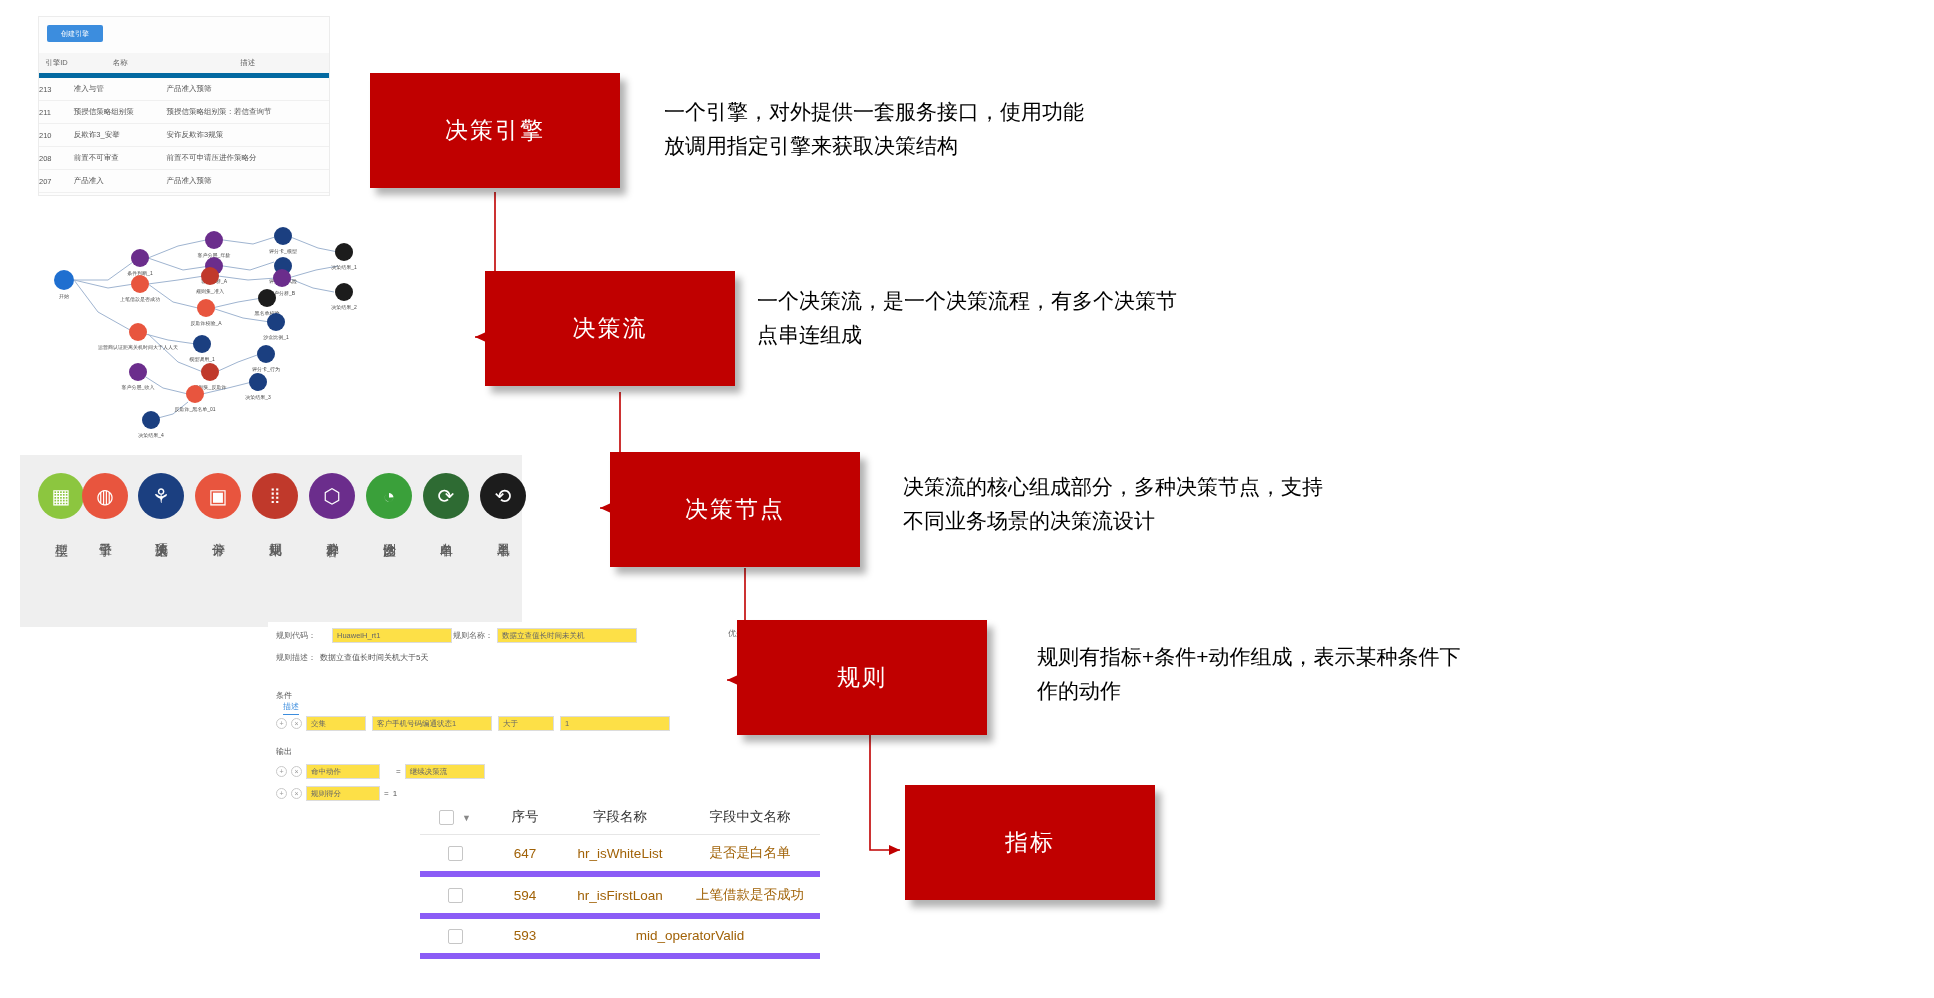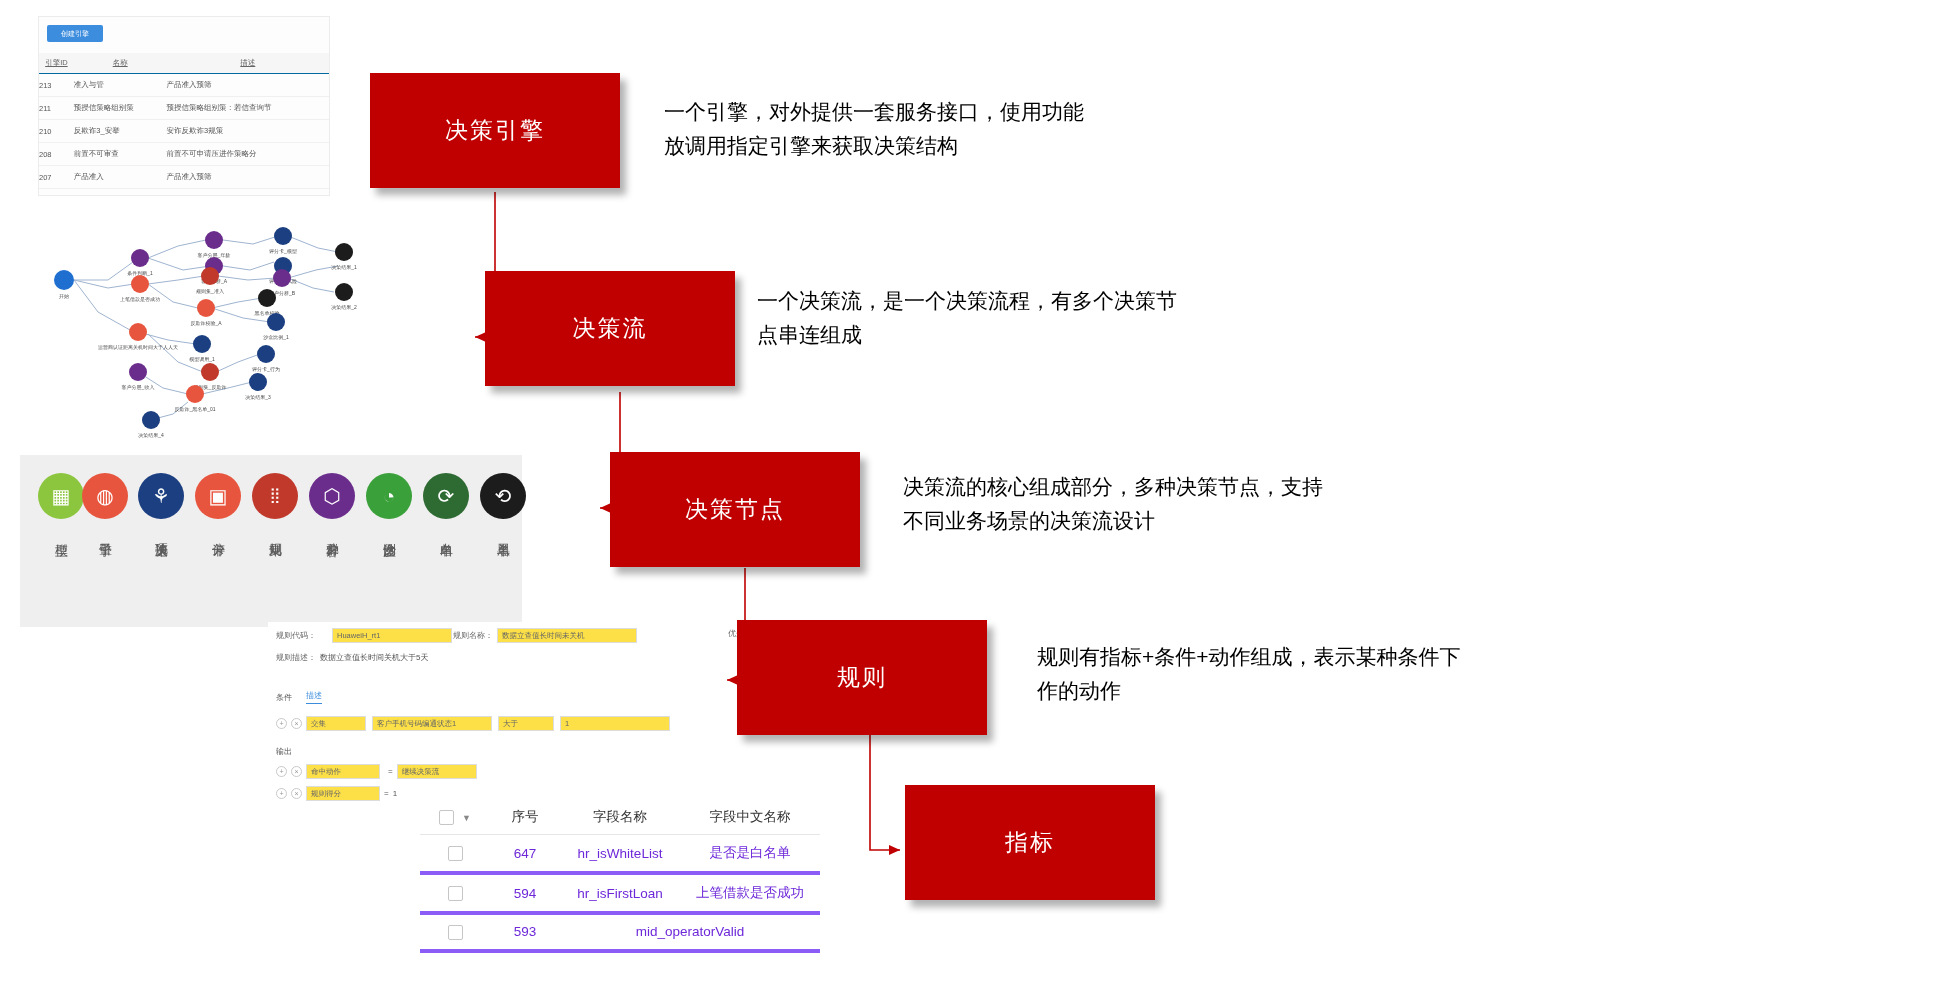--- a/index.html
+++ b/index.html
@@ -80,23 +80,22 @@
     width: 290px;
     border-collapse: collapse;
     font-size: 7.5px;
     color: #555;
   }
   .shot-engine th {
     font-weight: normal;
     color: #666;
     background: #f6f6f6;
     padding: 5px 0;
-    border-bottom: 1px solid #0369a1;
+    border-bottom: 5px solid #0369a1;
     text-align: center;
-    text-decoration: underline;
   }
   .shot-engine td {
     padding: 6px 0;
     border-bottom: 1px solid #f0f0f0;
     color: #555;
   }
 
   
   .shot-flow {
     position: absolute;
@@ -185,23 +184,23 @@
   }
   .shot-index th {
     font-weight: normal;
     padding: 8px 0;
     border-bottom: 1px solid #e6e6e6;
     text-align: center;
     color: #333;
   }
   .shot-index td {
     padding: 9px 0;
-    border-bottom: 4px solid #8b5cf6;
+    border-bottom: 6px solid #8b5cf6;
     text-align: center;
-    color: #6d28d9;
+    color: #a16207;
   }
   .chk {
     display:inline-block;
     width:13px;height:13px;
     border:1px solid #c6c6c6;
     border-radius:2px;
     background:#fff;
     vertical-align: middle;
   }
 </style>
@@ -363,39 +362,39 @@
       <span class="inp" style="width:130px;">数据立查值长时间未关机</span>
     </div>
     <div class="row" style="left:460px; top:6px;">
       <span class="lbl">优先级：</span>
       <span>0</span>
     </div>
     <div class="row" style="left:8px; top:30px;">
       <span class="lbl">规则描述：</span>
       <span>数据立查值长时间关机大于5天</span>
     </div>
-    <div class="row" style="left:8px; top:68px;">
+    <div class="row" style="left:8px; top:68px;flex-direction:column;">
       <span style="margin-right:14px;">条件</span>
       <span class="tab-on">描述</span>
     </div>
     <div class="row" style="left:8px; top:94px;">
       <span class="circ">+</span>
       <span class="circ">×</span>
       <span class="inp" style="width:50px;margin-right:6px;">交集</span>
       <span class="inp" style="width:110px;margin-right:6px;">客户手机号码编通状态1</span>
       <span class="inp" style="width:46px;margin-right:6px;">大于</span>
       <span class="inp" style="width:100px;">1</span>
     </div>
     <div class="row" style="left:8px; top:124px;">
       <span>输出</span>
     </div>
     <div class="row" style="left:8px; top:142px;">
       <span class="circ">+</span>
       <span class="circ">×</span>
-      <span class="inp" style="width:64px;margin-right:8px;">命中动作</span>
+      <span class="inp" style="width:64px;margin-right:16px;">命中动作</span>
       <span style="margin-right:4px;">=</span>
       <span class="inp" style="width:70px;">继续决策流</span>
     </div>
     <div class="row" style="left:8px; top:164px;">
       <span class="circ">+</span>
       <span class="circ">×</span>
       <span class="inp" style="width:64px;margin-right:4px;">规则得分</span>
       <span style="margin-right:4px;">=</span>
       <span>1</span>
     </div>

